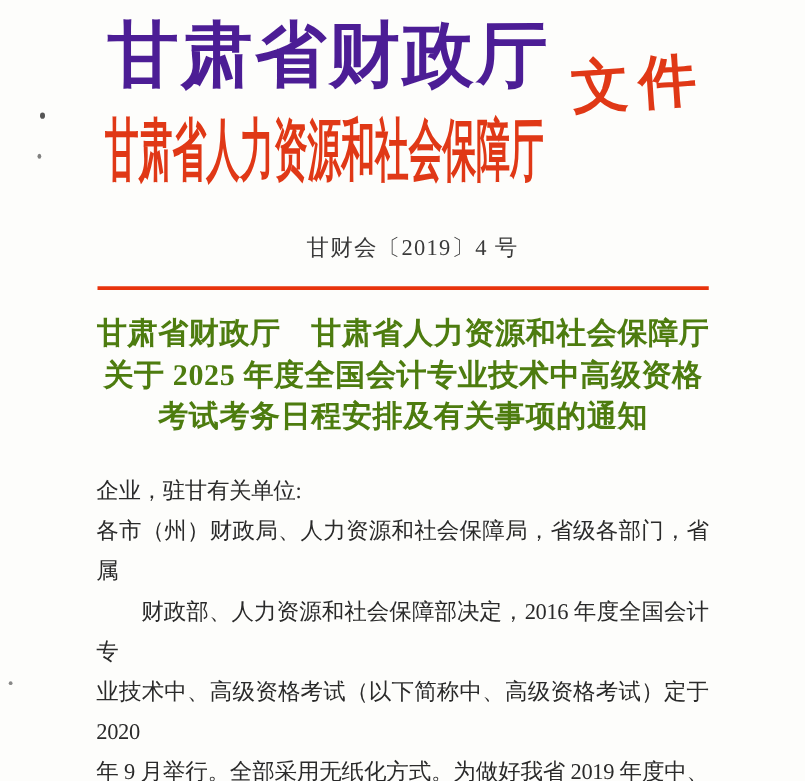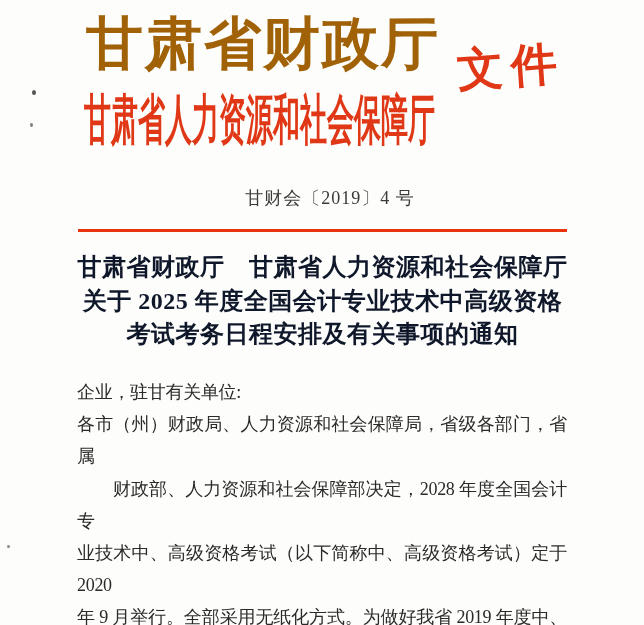--- a/index.html
+++ b/index.html
@@ -9,21 +9,21 @@
     background:#fdfdfb;
     overflow:hidden;
     font-family:"Liberation Serif","DejaVu Serif",serif;
     color:#262626;
   }
   
   .agency-primary{
     position:absolute;left:86px;top:6px;
     font-size:57px;font-weight:700;
     letter-spacing:2px;white-space:nowrap;
-    color:#a16207;
+    color:#4c1d95;
   }
   .agency-secondary{
     position:absolute;left:84px;top:84px;
     font-size:54px;font-weight:700;white-space:nowrap;
     color:#e03816;
     transform:scaleX(0.50);transform-origin:left top;
   }
   .doc-type{
     position:absolute;left:455px;top:40px;
     font-size:46px;font-weight:700;
@@ -39,21 +39,21 @@
   .red-rule{
     position:absolute;left:78px;top:229px;
     width:489px;height:3px;
     background:#e8330c;
   }
   
   .doc-title{
     position:absolute;left:40px;top:251px;width:565px;
     text-align:center;font-weight:700;
     font-size:24px;line-height:33.5px;
-    color:#0f172a;letter-spacing:0.5px;
+    color:#4d7c0f;letter-spacing:0.5px;
   }
   
   .doc-body{
     position:absolute;left:77px;top:376px;width:490px;
     font-size:18px;line-height:32.2px;
     color:#2a2a2a;letter-spacing:-0.3px;
   }
   .line{white-space:nowrap;}
   .line.jf{
     white-space:normal;
@@ -85,21 +85,21 @@
 
   <div class="doc-title">
     <div>甘肃省财政厅　甘肃省人力资源和社会保障厅</div>
     <div>关于 2025 年度全国会计专业技术中高级资格</div>
     <div>考试考务日程安排及有关事项的通知</div>
   </div>
 
   <div class="doc-body">
     <div class="line">企业，驻甘有关单位:</div>
     <div class="line jf">各市（州）财政局、人力资源和社会保障局，省级各部门，省属</div>
-    <div class="line jf indent">财政部、人力资源和社会保障部决定，2028 年度全国会计专</div>
+    <div class="line jf indent">财政部、人力资源和社会保障部决定，2016 年度全国会计专</div>
     <div class="line jf">业技术中、高级资格考试（以下简称中、高级资格考试）定于 2020</div>
     <div class="line jf">年 9 月举行。全部采用无纸化方式。为做好我省 2019 年度中、高</div>
 
   </div>
 
   <div class="speck s1"></div>
   <div class="speck s2"></div>
   <div class="speck s3"></div>
 
 </div>

